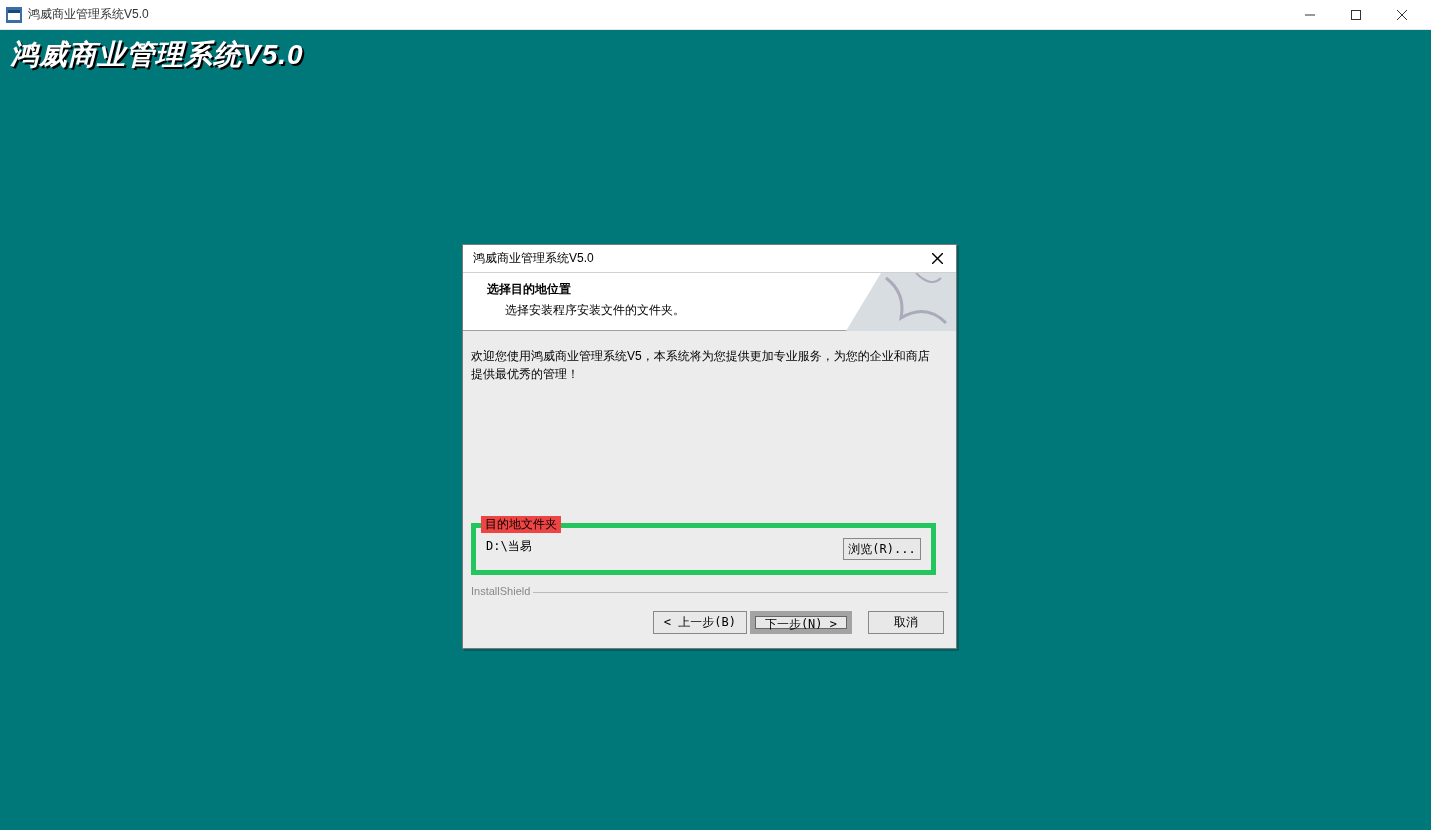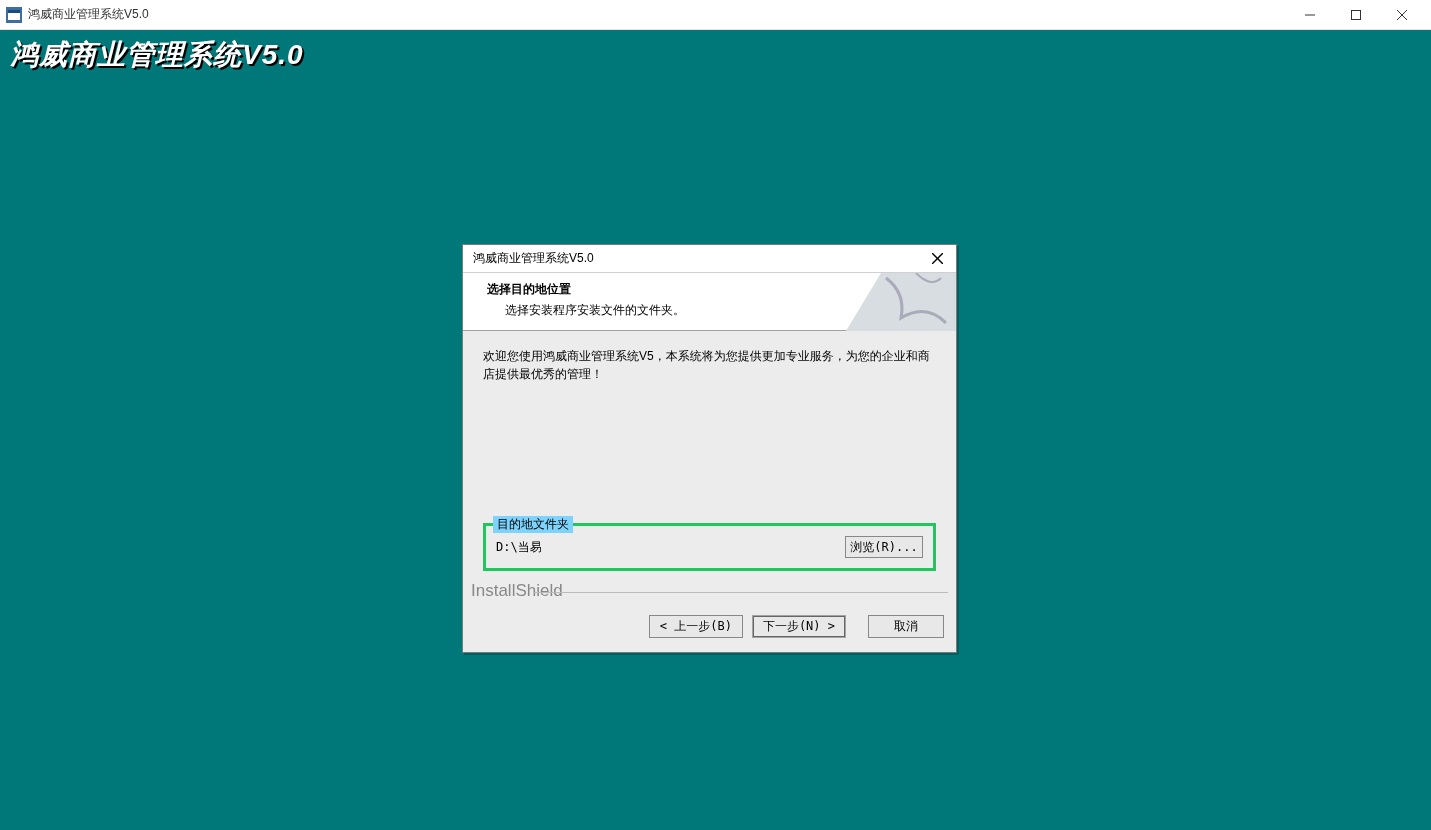--- a/index.html
+++ b/index.html
@@ -79,78 +79,78 @@
   padding: 8px 24px;
   border-bottom: 1px solid #a0a0a0;
 }
 .inst-header .h1 { font-size: 12px; font-weight: bold; }
 .inst-header .h2 { font-size: 12px; margin-left: 18px; margin-top: 4px; }
 .inst-header .corner {
   position: absolute; right: 0; top: 0; width: 110px; height: 58px;
   overflow: hidden;
 }
 .inst-body {
-  padding: 16px 20px 8px 20px;
+  padding: 16px 20px 8px 8px;
   font-size: 12px;
   color: #000;
   min-height: 210px;
 }
 .inst-body .welcome { line-height: 1.5; }
 .dest-group {
   margin-top: 140px;
   position: relative;
 }
 .dest-group .fieldset {
-  border: 3px solid #22c55e;
+  border: 5px solid #22c55e;
   padding: 10px 10px 10px 10px;
-  display: flex; align-items: center;
+  display: flex; align-items: flex-start;
 }
 .dest-group .legend {
   position: absolute; top: -7px; left: 10px;
-  background: #7dd3fc; padding: 0 4px;
+  background: #ef4444; padding: 0 4px;
   font-size: 12px;
 }
 .dest-path {
   flex: 1; font-family: "SimSun", monospace; font-size: 12px;
 }
 .browse-btn {
   width: 78px; height: 22px;
   background: #e8e8e8;
   border: 1px solid #888;
   font-size: 12px;
   font-family: "SimSun", monospace;
   cursor: pointer;
   margin-left: 20px;
 }
 .inst-shield {
-  font-size: 17px; color: #888;
+  font-size: 11px; color: #888;
   padding: 2px 0 4px 8px;
   position: relative;
 }
 .inst-shield::after{
   content:"";
   position:absolute;
   left: 70px; right: 8px; top: 50%;
   border-top: 1px solid #bbb;
 }
 .inst-footer {
   padding: 10px 12px 14px 12px;
-  display: flex; justify-content: flex-end; gap: 10px;
+  display: flex; justify-content: flex-end; gap: 4px;
 }
 .inst-footer .btn {
   height: 23px;
   padding: 0 10px;
   background: #e8e8e8;
   border: 1px solid #888;
   font-size: 12px;
   font-family: "SimSun", monospace;
   cursor: pointer;
   min-width: 76px;
 }
-.inst-footer .btn.next { border: 1px solid #a3a3a3; box-shadow: inset 0 0 0 1px #666; margin-left:-1px;}
+.inst-footer .btn.next { border: 5px solid #a3a3a3; box-shadow: inset 0 0 0 1px #666; margin-left:-1px;}
 .inst-footer .btn.cancel { margin-left: 12px; font-family: Liberation Mono, monospace; }
 </style>
 </head>
 <body>
 
 <div class="outer-titlebar">
   <span class="app-icon">
     <svg width="16" height="16" viewBox="0 0 16 16">
       <rect x="0" y="0" width="16" height="16" fill="#3a6ea5"></rect>
       <rect x="2" y="3" width="12" height="10" fill="#fff"></rect>

